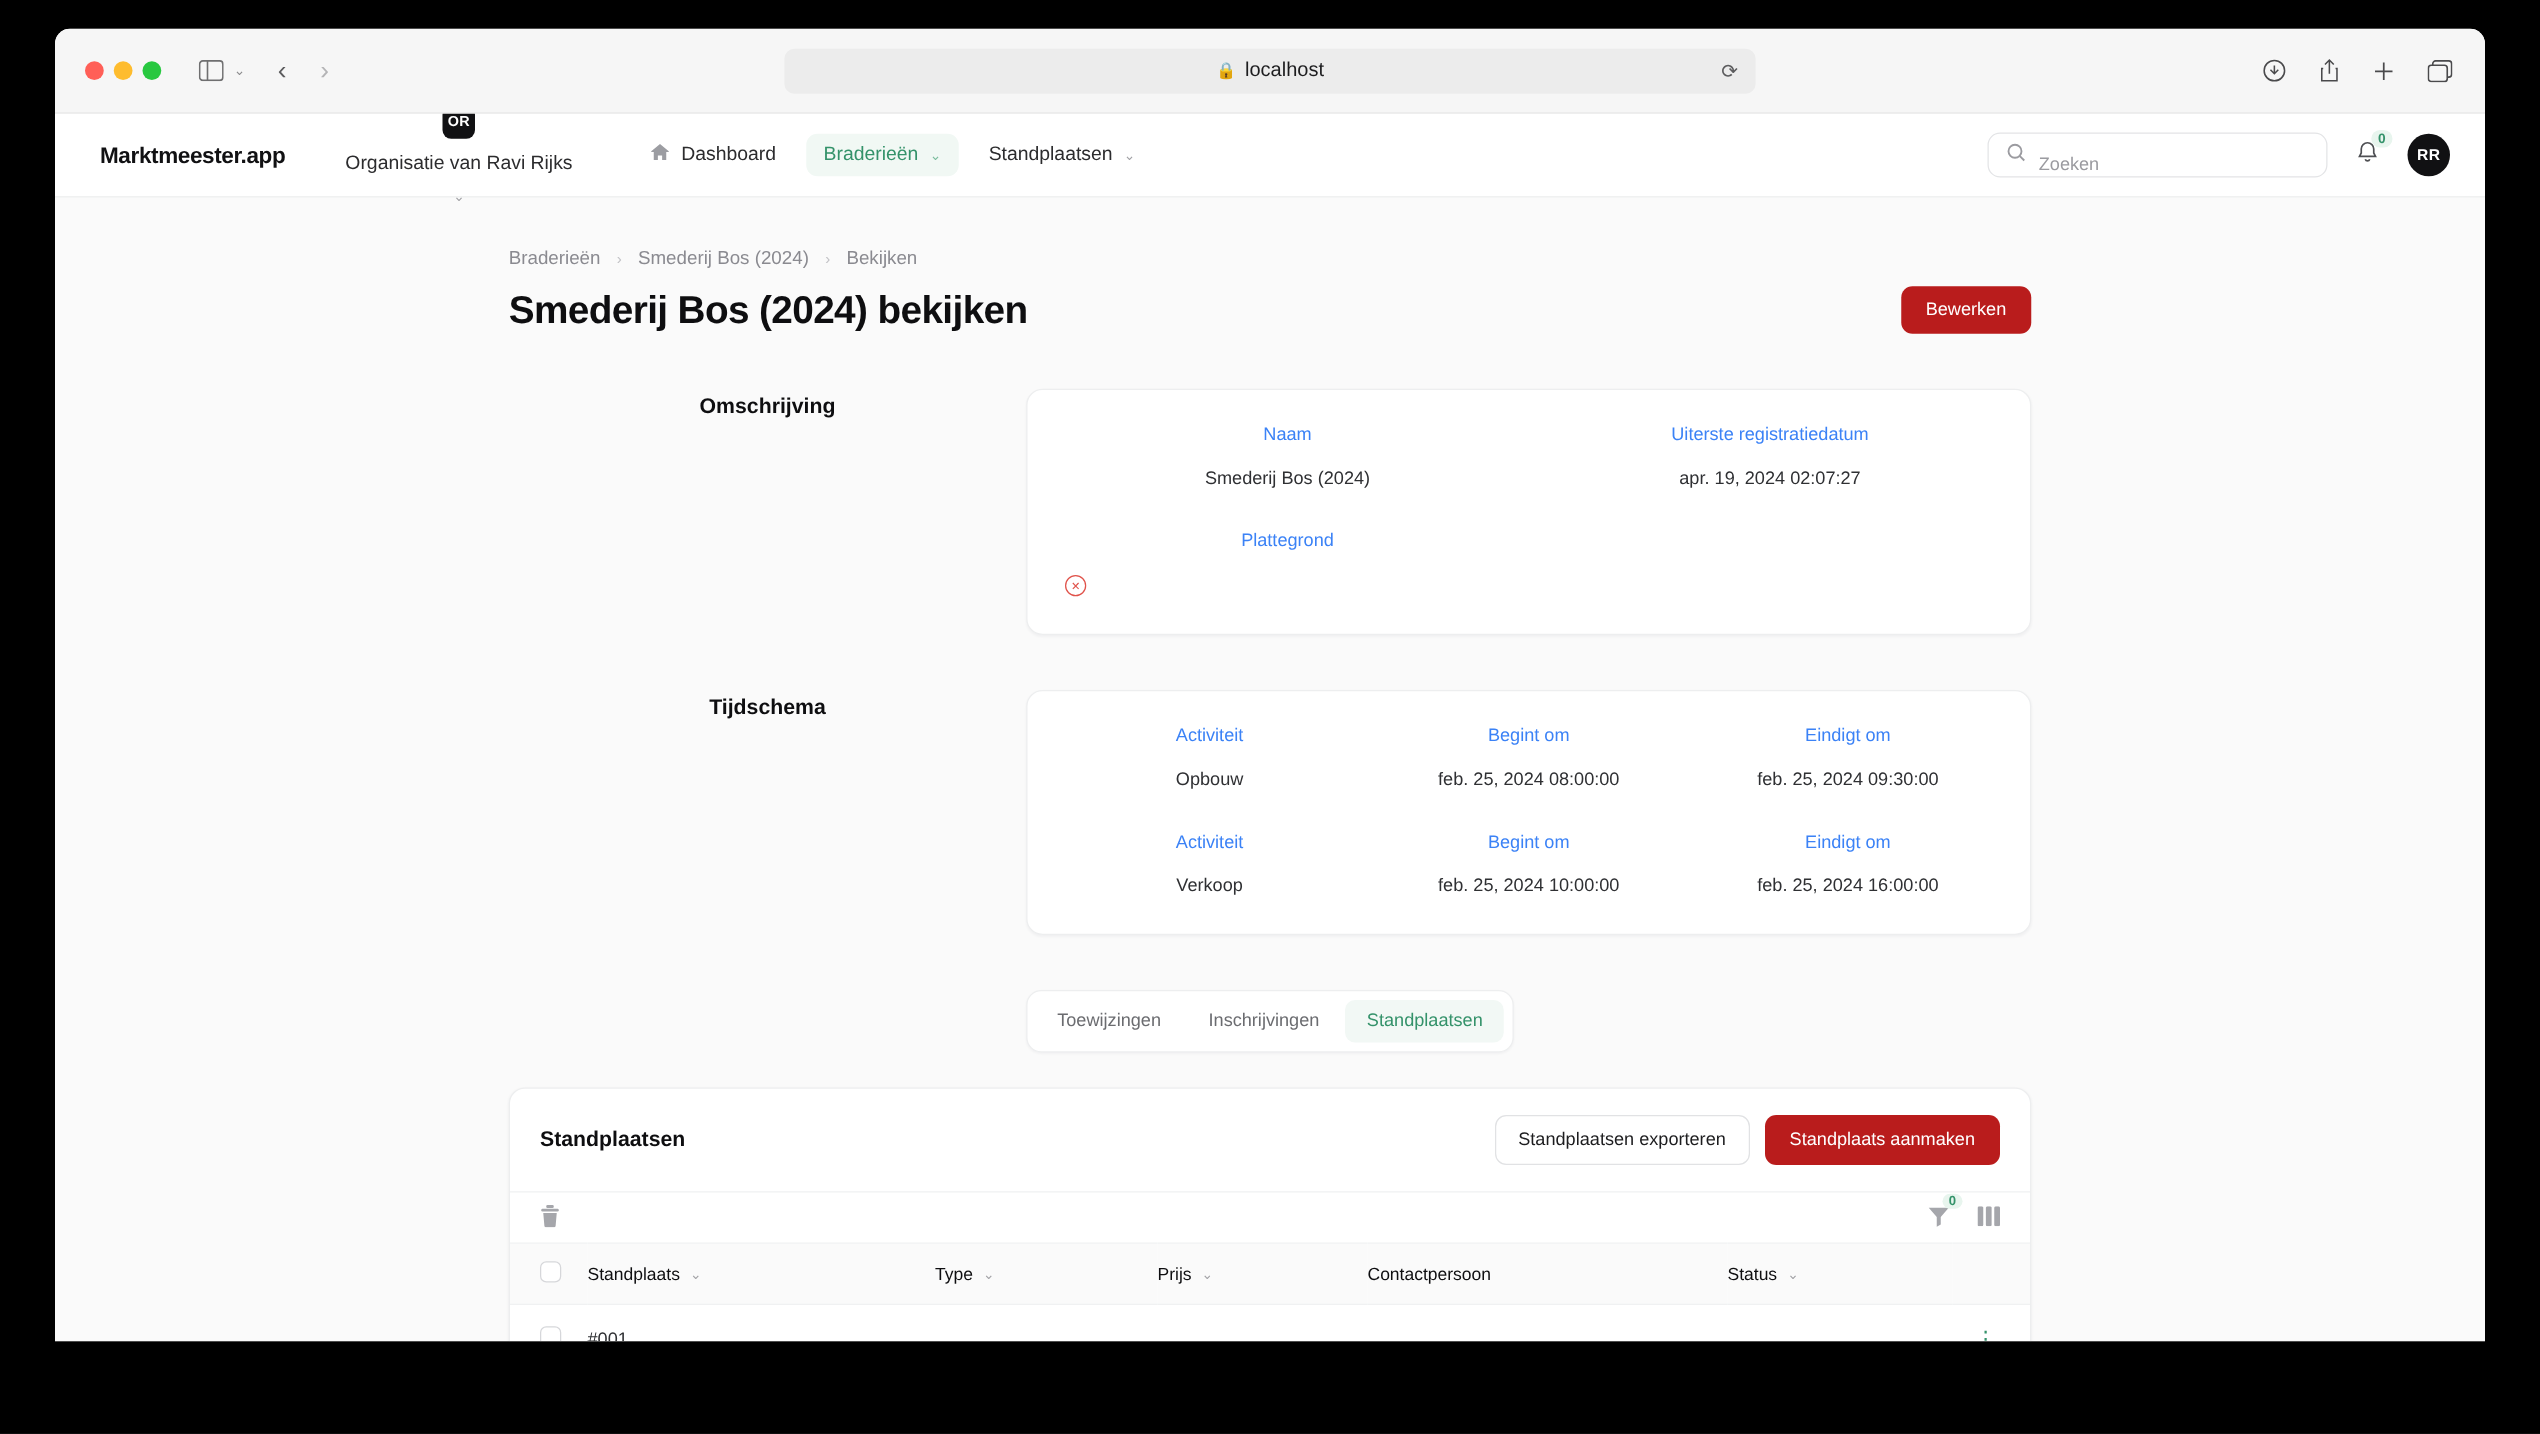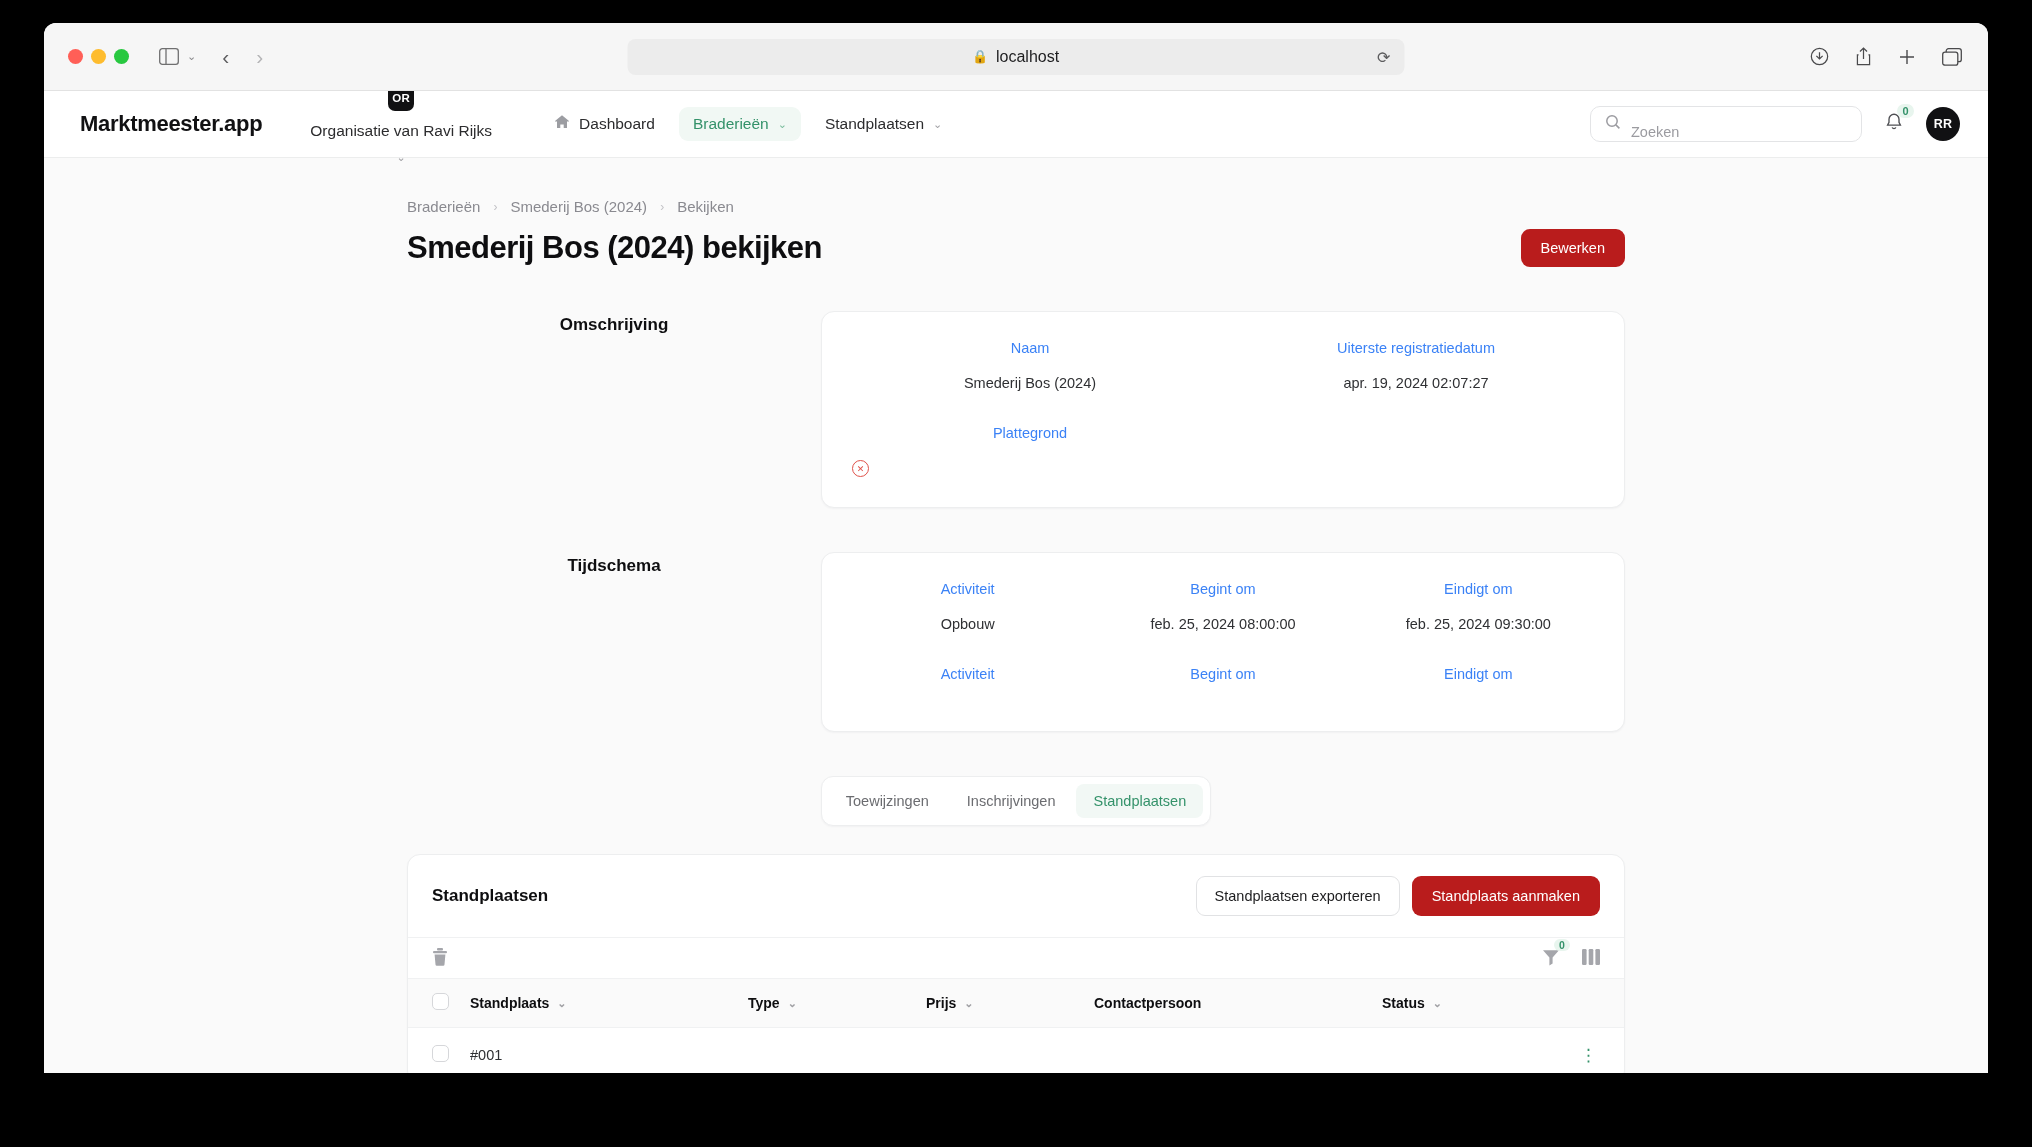--- a/index.html
+++ b/index.html
@@ -70,21 +70,21 @@
   
   #app { height: calc(100% - 68px); background: #fafafa; overflow: hidden; position: relative; }
 
   #app-nav {
     height: 67px;
     background: #ffffff;
     border-bottom: 1px solid #eceded;
     display: flex; align-items: center;
     padding: 0 28px 0 36px;
   }
-  #brand { font-size: 22px; font-weight: bold; color: #111113; letter-spacing: -0.3px; }
+  #brand { font-size: 18px; font-weight: bold; color: #111113; letter-spacing: -0.3px; }
   #org-switcher {
     display: flex; align-items: center; gap: 11px;
     margin-left: 42px; padding: 6px 8px 6px 6px; border-radius: 8px;
     cursor: pointer;
     flex-direction: column;
   }
   #org-badge {
     width: 26px; height: 26px; border-radius: 7px;
     background: #111113; color: #ffffff;
     font-size: 11.5px; font-weight: bold;
@@ -224,21 +224,21 @@
     font-size: 10.5px; font-weight: 600;
     border-radius: 9px; padding: 0px 5px; min-width: 16px; text-align: center;
   }
 
   table { width: 100%; border-collapse: collapse; }
   thead tr { background: #fafafa; border-top: 1px solid #f0f1f2; border-bottom: 1px solid #f0f1f2; }
   th {
     text-align: left; font-size: 14px; font-weight: normal; color: #0e0e10;
     padding: 14px 0; white-space: nowrap;
   }
-  th .th-in { display: flex; align-items: center; gap: 8px; font-weight: bold; }
+  th .th-in { display: flex; align-items: center; gap: 8px; }
   td { padding: 17px 0; font-size: 14.5px; color: #2f3033; border-bottom: 1px solid #f1f2f3; }
   .col-check { width: 62px; padding-left: 24px !important; }
   .col-stand { width: 278px; }
   .col-type { width: 178px; }
   .col-prijs { width: 168px; }
   .col-contact { width: 288px; }
   .col-status { width: 180px; }
   .col-menu { text-align: right; padding-right: 26px !important; }
   .checkbox {
     width: 17px; height: 17px; border: 1.3px solid #d6d7da;
@@ -407,20 +407,25 @@
             <div class="field-grid3">
               <div class="f-value">Opbouw</div>
               <div class="f-value">feb. 25, 2024 08:00:00</div>
               <div class="f-value">feb. 25, 2024 09:30:00</div>
             </div>
             <div class="spacer-row"></div>
             <div class="field-grid3">
               <div class="f-label">Activiteit</div>
               <div class="f-label">Begint om</div>
               <div class="f-label">Eindigt om</div>
+            </div>
+            <div class="field-grid3">
+              <div class="f-value">Verkoop</div>
+              <div class="f-value">feb. 25, 2024 10:00:00</div>
+              <div class="f-value">feb. 25, 2024 16:00:00</div>
             </div>
           </div>
         </div>
 
         <div id="tabs-row">
           <div id="tabs">
             <div class="tab">Toewijzingen</div>
             <div class="tab">Inschrijvingen</div>
             <div class="tab active">Standplaatsen</div>
           </div>

